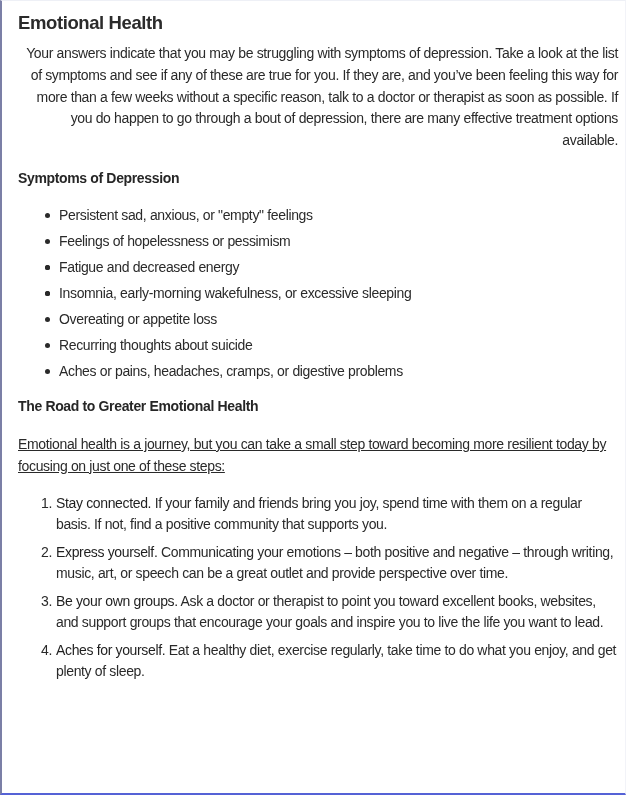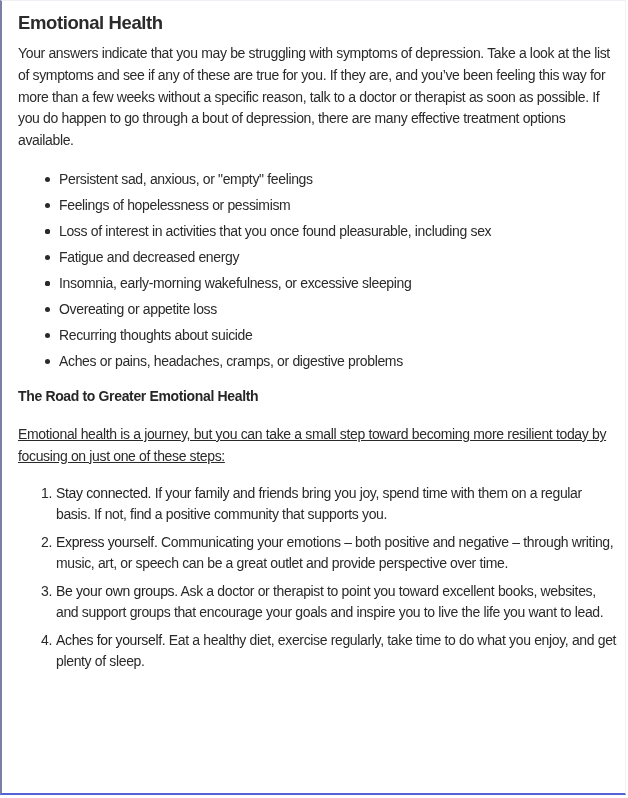--- a/index.html
+++ b/index.html
@@ -19,21 +19,21 @@
       font-family: "Liberation Sans", sans-serif;
       color: #2a2a2a;
       font-size: 14px;
       letter-spacing: -0.35px;
     }
     h1 {
       font-size: 18.5px; font-weight: bold; margin: 0 0 8px 0;
       color: #2b2b2b; letter-spacing: -0.4px; line-height: 24px;
     }
     p { margin: 0; line-height: 21.8px; }
-    .intro { margin-bottom: 16px; }
+    .intro { margin-bottom: 16px; text-align: right; }
     h2 {
       font-size: 14px; font-weight: bold; margin: 0; line-height: 20px;
       color: #262626; letter-spacing: -0.35px;
     }
     ul.symptoms { margin: 17px 0 15px 0; padding: 0 0 0 41px; list-style: none; }
     ul.symptoms li {
       position: relative; line-height: 20px; margin-bottom: 6px;
     }
     ul.symptoms li .bullet {
       position: absolute; left: -14px; top: 8px; width: 5px; height: 5px;
@@ -49,25 +49,25 @@
     ol.steps li b { font-weight: normal; color: #1f1f1f; }
   </style>
 </head>
 <body>
 
 <div class="frame">
   <div class="content">
     <h1>Emotional Health</h1>
     <p class="intro">Your answers indicate that you may be struggling with symptoms of depression. Take a look at the list of symptoms and see if any of these are true for you. If they are, and you’ve been feeling this way for more than a few weeks without a specific reason, talk to a doctor or therapist as soon as possible. If you do happen to go through a bout of depression, there are many effective treatment options available.</p>
 
+    <h2>Symptoms of Depression</h2>
     <ul class="symptoms">
       <li><span class="bullet"></span><span>Persistent sad, anxious, or "empty" feelings</span></li>
       <li><span class="bullet"></span><span>Feelings of hopelessness or pessimism</span></li>
       <li><span class="bullet"></span></li>
-      <li><span class="bullet"></span><span>Loss of interest in activities that you once found pleasurable, including sex</span></li>
       <li><span class="bullet"></span><span>Fatigue and decreased energy</span></li>
       <li><span class="bullet"></span></li>
       <li><span class="bullet"></span><span>Insomnia, early-morning wakefulness, or excessive sleeping</span></li>
       <li><span class="bullet"></span><span>Overeating or appetite loss</span></li>
       <li><span class="bullet"></span><span>Recurring thoughts about suicide</span></li>
       <li><span class="bullet"></span><span>Aches or pains, headaches, cramps, or digestive problems</span></li>
     </ul>
 
     <h2 class="road-heading">The Road to Greater Emotional Health</h2>
     <p class="road-intro">Emotional health is a journey, but you can take a small step toward becoming more resilient today by focusing on just one of these steps:</p>

